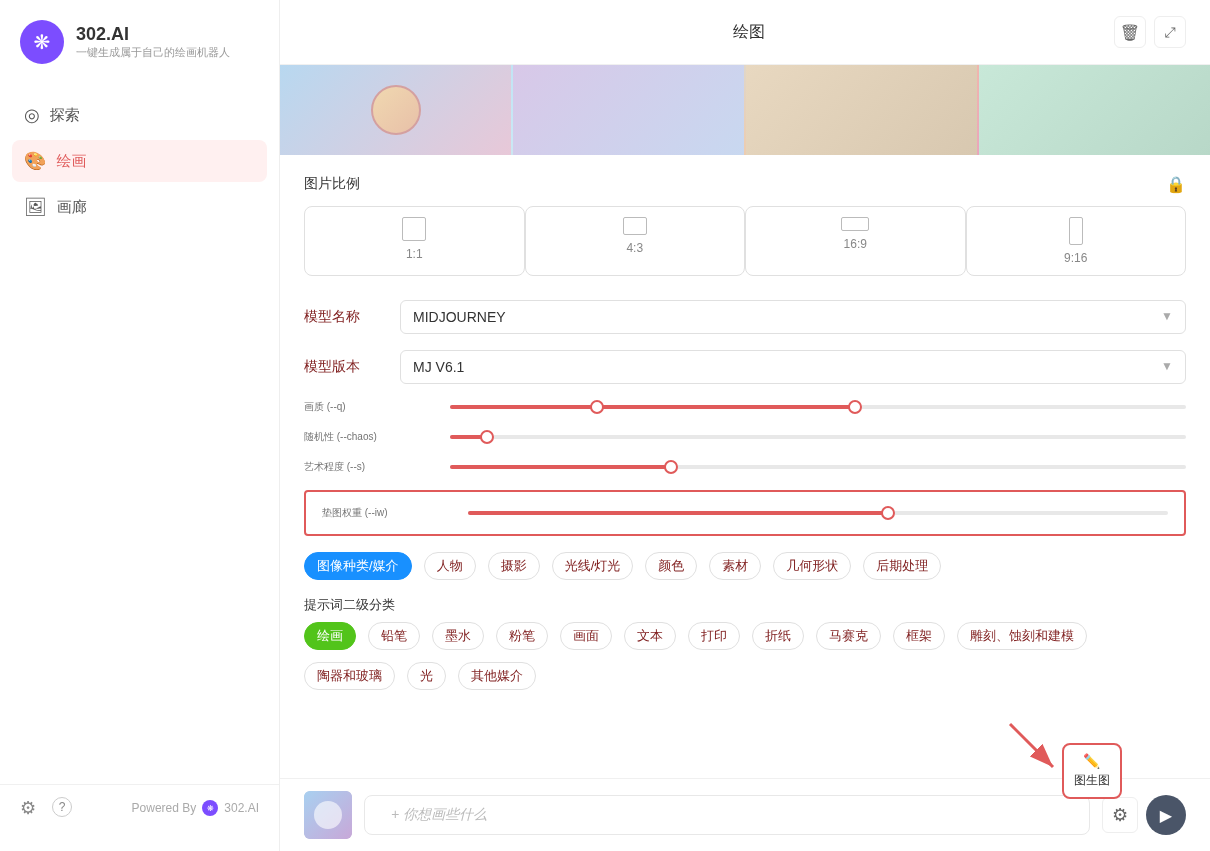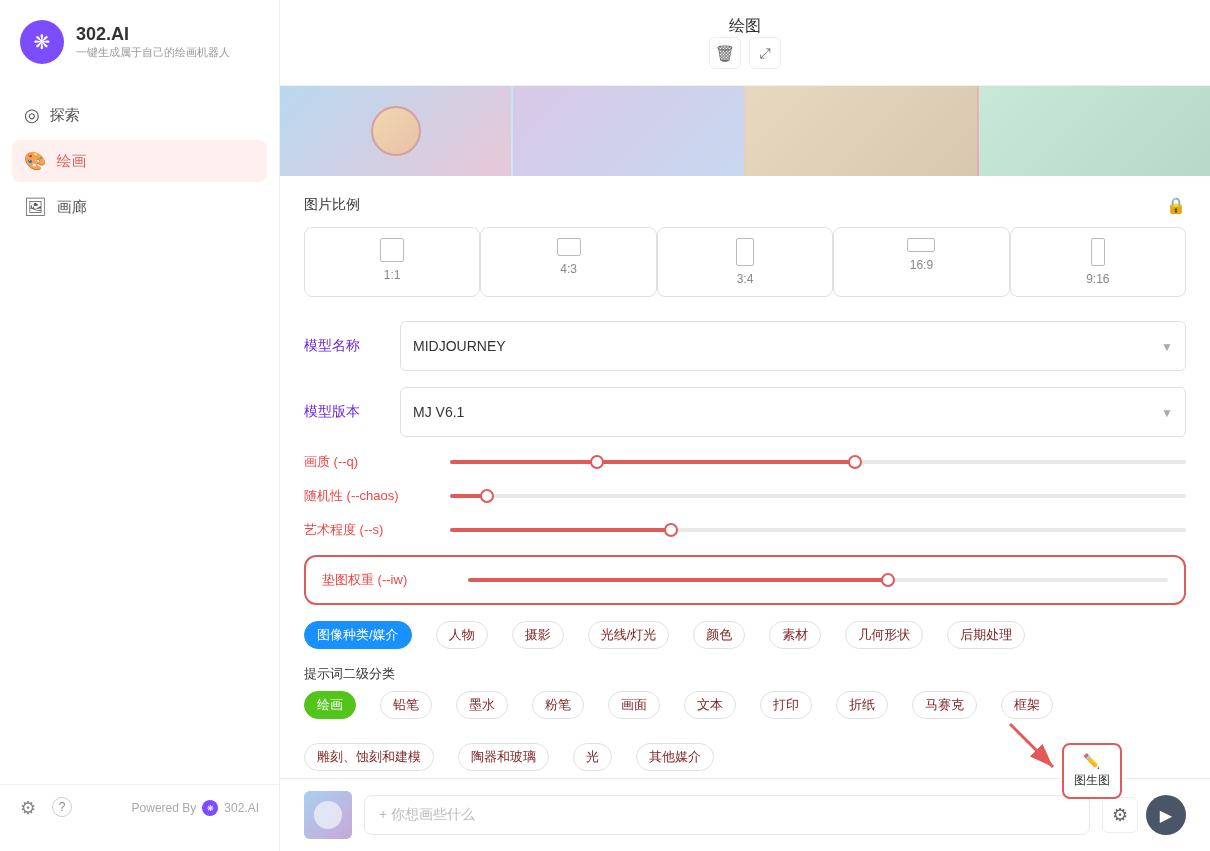--- a/index.html
+++ b/index.html
@@ -72,21 +72,20 @@
       overflow: hidden;
     }
 
     .main-header {
       display: flex;
       align-items: center;
       justify-content: space-between;
       padding: 16px 24px;
       border-bottom: 1px solid #f0f0f0;
       background: #fff;
-      flex-direction: column;
     }
     .main-title { font-size: 16px; color: #333; text-align: center; flex: 1; }
     .header-actions { display: flex; gap: 8px; }
     .header-btn {
       width: 32px; height: 32px;
       border: 1px solid #eee;
       border-radius: 6px;
       background: #fff;
       cursor: pointer;
       display: flex;
@@ -151,45 +150,45 @@
       border-radius: 2px;
     }
 
     
     .form-row {
       display: flex;
       align-items: center;
       margin-bottom: 16px;
       gap: 16px;
     }
-    .form-label { font-size: 14px; color: #6d28d9; width: 80px; flex-shrink: 0; }
+    .form-label { font-size: 14px; color: #7f1d1d; width: 80px; flex-shrink: 0; }
     .form-select {
       flex: 1;
       border: 1px solid #e0e0e0;
       border-radius: 6px;
-      padding: 16px 12px;
+      padding: 8px 12px;
       font-size: 14px;
       color: #333;
       background: #fff;
       cursor: pointer;
       display: flex;
-      align-items: flex-end;
+      align-items: flex-start;
       justify-content: space-between;
       gap: 8px;
     }
     .select-arrow { color: #aaa; font-size: 12px; }
 
     
     .slider-row {
       display: flex;
       align-items: center;
       margin-bottom: 16px;
       gap: 16px;
     }
-    .slider-label { font-size: 13px; color: #ef4444; width: 130px; flex-shrink: 0; }
+    .slider-label { font-size: 10px; color: #737373; width: 130px; flex-shrink: 0; }
     .slider-track {
       flex: 1;
       height: 4px;
       background: #e8e8e8;
       border-radius: 2px;
       position: relative;
     }
     .slider-fill {
       position: absolute;
       left: 0;
@@ -206,32 +205,32 @@
       border: 2px solid #e05a5a;
       border-radius: 50%;
       top: -5px;
       transform: translateX(-50%);
       cursor: pointer;
     }
 
     
     .slider-box {
       border: 2px solid #e05a5a;
-      border-radius: 12px;
+      border-radius: 4px;
       padding: 14px 16px;
       margin-bottom: 16px;
       background: #fff;
     }
 
     
     .tags-section { margin-bottom: 16px; }
     .tags-row {
       display: flex;
       flex-wrap: wrap;
-      gap: 24px;
+      gap: 12px;
     }
     .tag {
       padding: 4px 12px;
       border-radius: 16px;
       font-size: 13px;
       cursor: pointer;
       border: 1px solid #e0e0e0;
       color: #7f1d1d;
       background: #fff;
     }
@@ -369,24 +368,20 @@
           <span class="section-icon">🔒</span>
         </div>
         <div class="ratio-grid">
           <button class="ratio-btn">
             <div class="ratio-icon" style="height:24px;"></div>
             <span>1:1</span>
           </button>
           <button class="ratio-btn">
             <div class="ratio-icon" style="height:18px;"></div>
             <span>4:3</span>
-          </button>
-          <button class="ratio-btn">
-            <div class="ratio-icon" style="height:28px;width:18px;"></div>
-            <span>3:4</span>
           </button>
           <button class="ratio-btn">
             <div class="ratio-icon" style="height:14px;width:28px;"></div>
             <span>16:9</span>
           </button>
           <button class="ratio-btn">
             <div class="ratio-icon" style="height:28px;width:14px;"></div>
             <span>9:16</span>
           </button>
         </div>
@@ -497,21 +492,21 @@
       <span style="font-size:14px;">✏️</span>
       <span>图生图</span>
     </div>
 
     <div class="bottom-thumbnail">
       <div style="width:100%;height:100%;background:linear-gradient(135deg,#a8d0f0,#c8a8d8);border-radius:6px;display:flex;align-items:center;justify-content:center;">
         <div style="width:28px;height:28px;border-radius:50%;background:rgba(255,255,255,0.6);"></div>
       </div>
     </div>
 
-    <div style="flex:1;border:1px solid #e8e8e8;border-radius:8px;padding:10px 14px;background:#fff;color:#bbb;font-size:14px;">
+    <div style="flex:1;border:1px solid #e8e8e8;border-radius:8px;padding:10px 26px;background:#fff;color:#bbb;font-size:14px;font-style:italic;">
       <span>+ 你想画些什么</span>
     </div>
 
     <div style="display:flex;gap:8px;align-items:center;">
       <div class="action-btn settings-btn">
         <span>⚙</span>
       </div>
       <div class="action-btn send-btn" style="background:#4a5568;border-radius:50%;display:flex;align-items:center;justify-content:center;color:white;">
         <span style="font-size:16px;">▶</span>
       </div>

